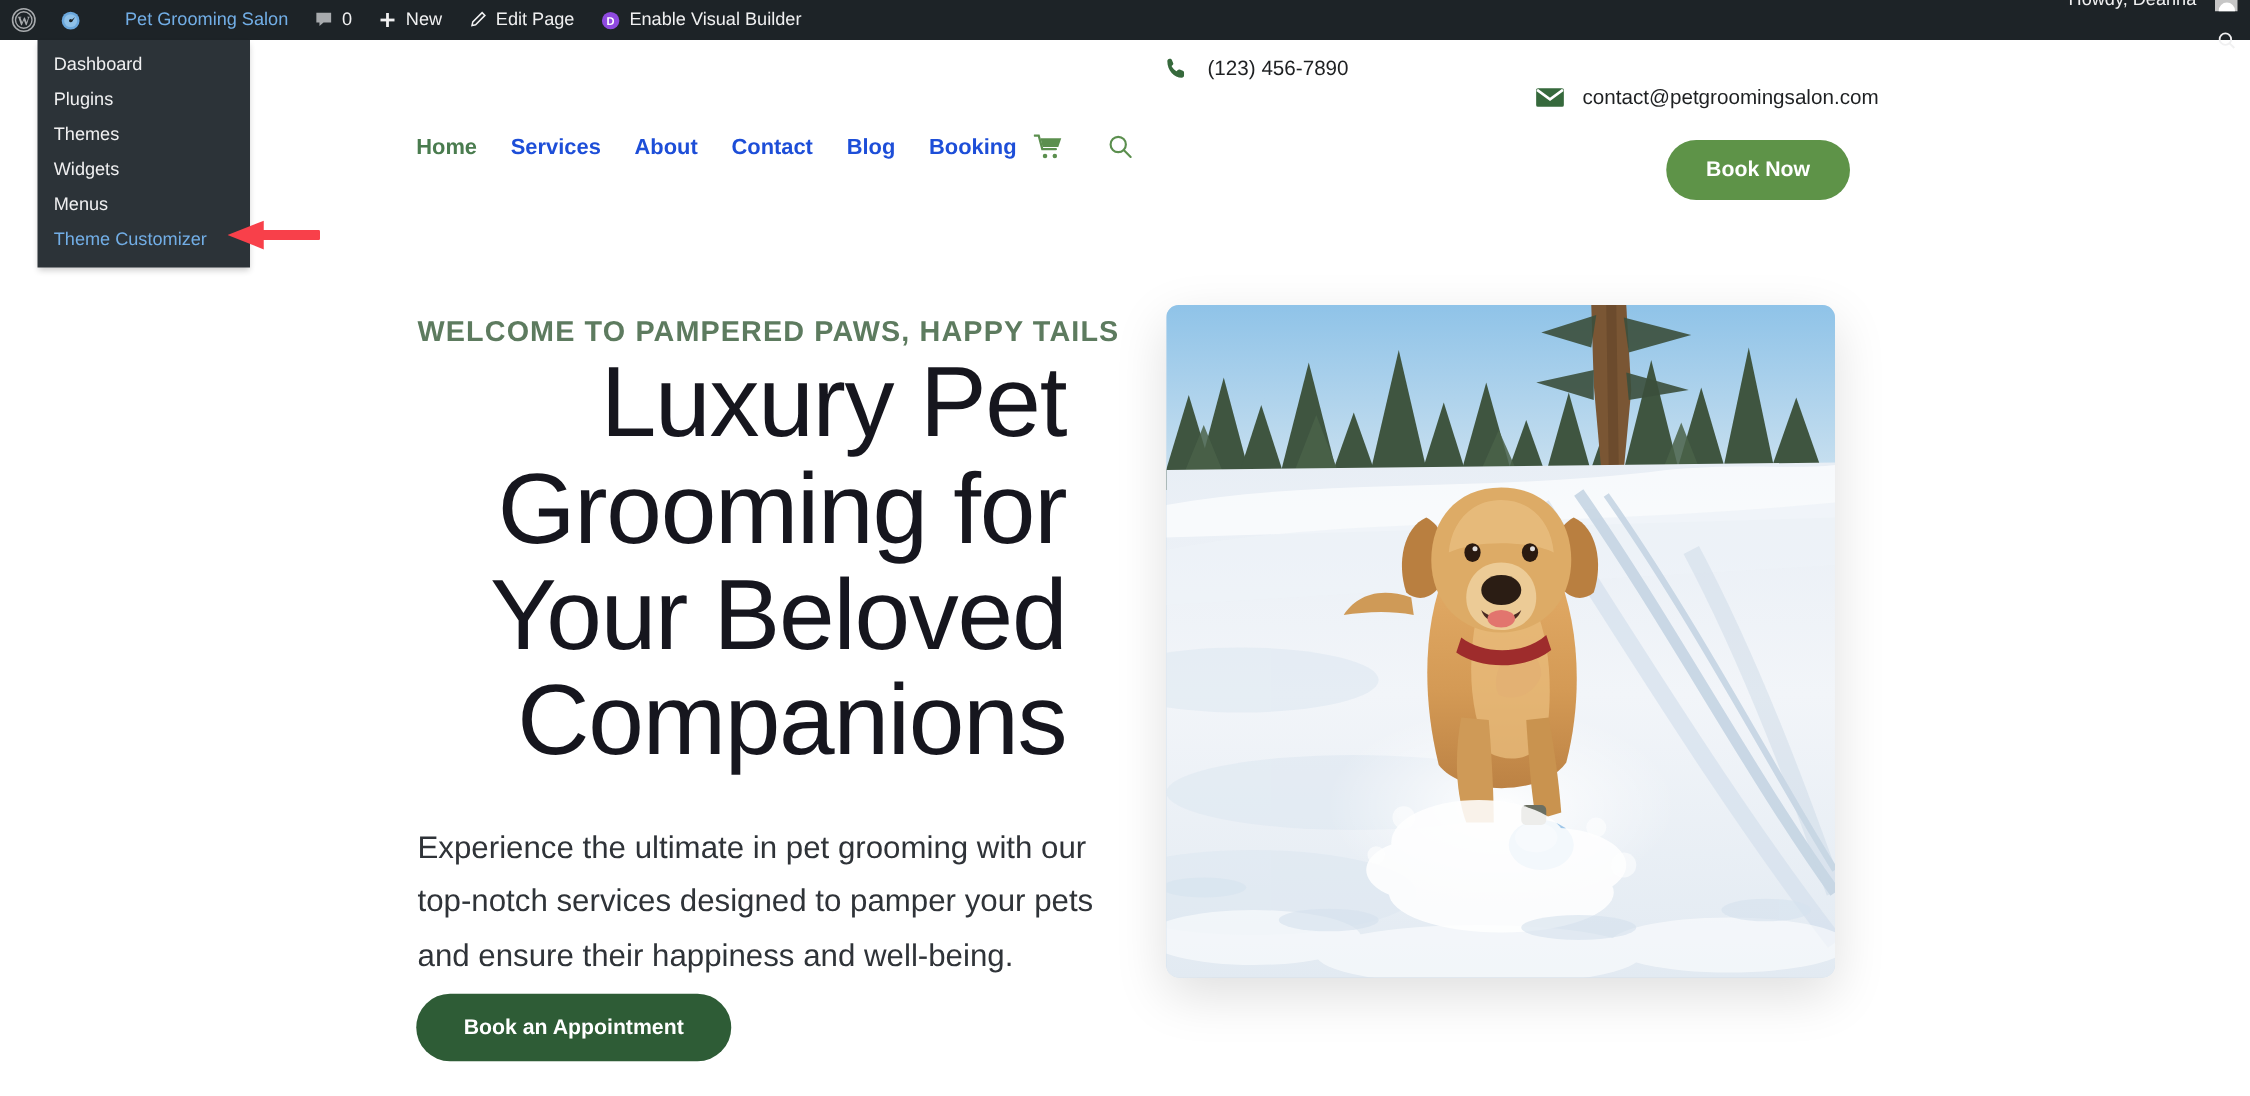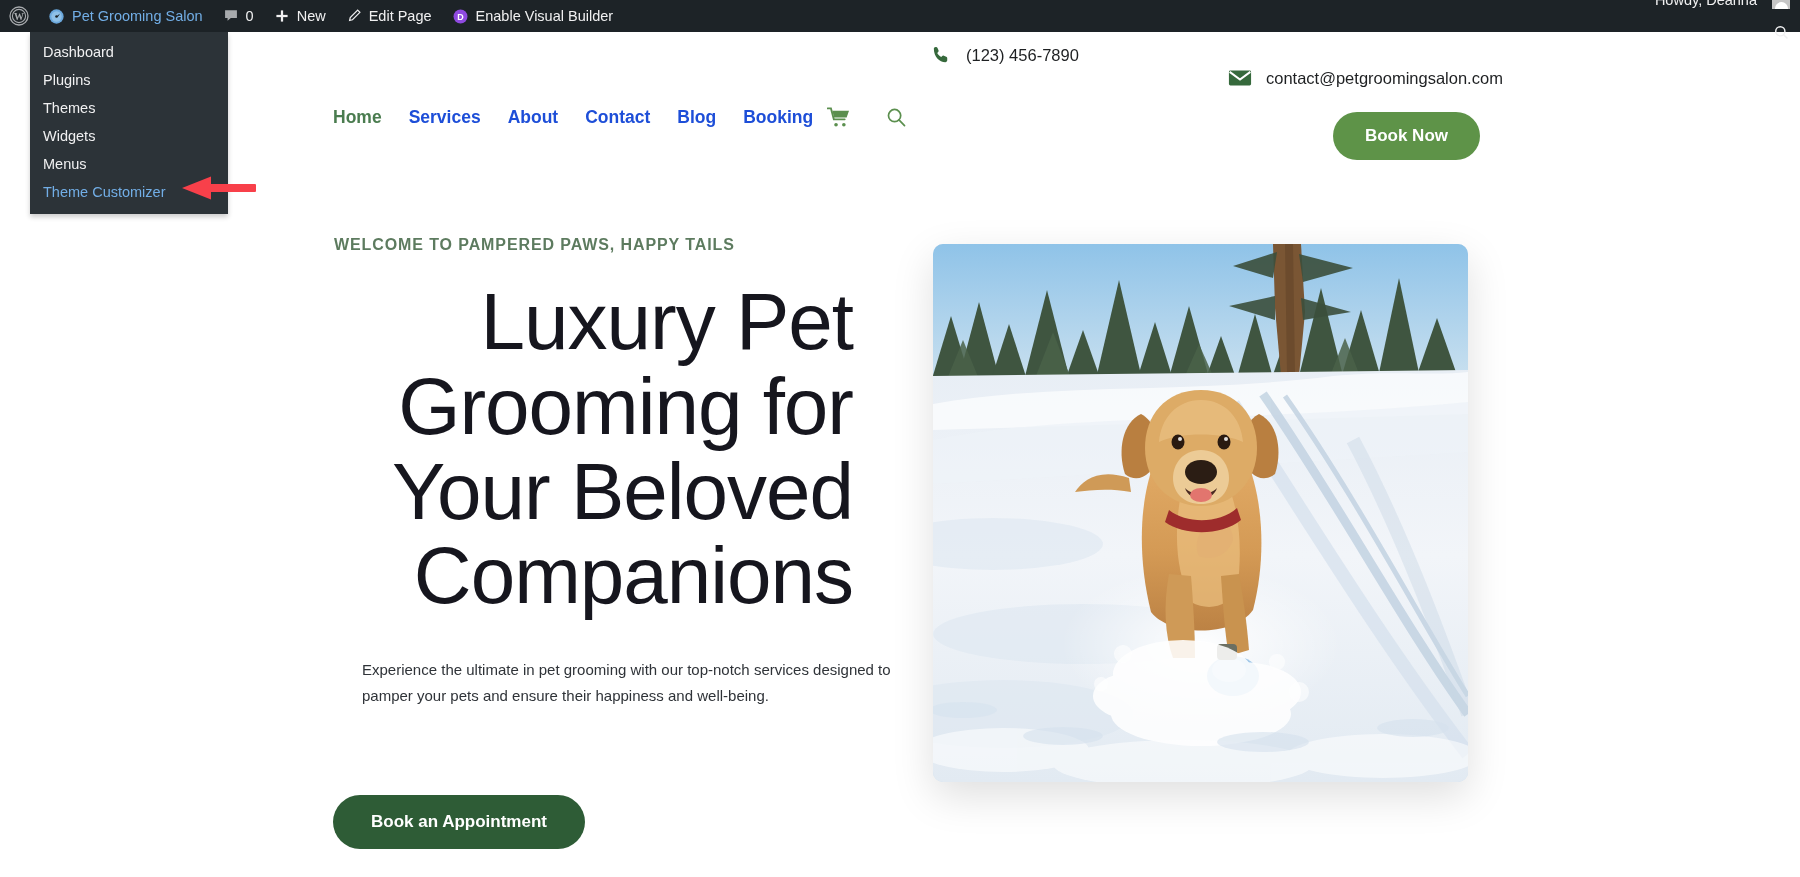--- a/index.html
+++ b/index.html
@@ -23,21 +23,21 @@
   .ab-item {
     height: 32px;
     display: flex; align-items: center;
     gap: 7px;
     padding: 0 10px;
     white-space: nowrap;
     color: #f0f0f1;
   }
   .ab-item.wp-logo { padding: 0 9px 0 9px; }
   .ab-site { color: #72aee6; }
-  .ab-site .ab-label { color: #72aee6; }
+  .ab-site .ab-label { color: #72aee6; margin-left: 28px; }
   .ab-spacer { flex: 1 1 auto; }
   .ab-right { display: flex; align-items: flex-end; flex-direction: column; }
   .ab-count { color: #f0f0f1; }
 
   .wpicon { display: inline-block; line-height: 0; }
 
   .avatar-box {
     width: 18px; height: 18px;
     background: #c6c6c6;
     display: block;
@@ -53,21 +53,21 @@
   .avatar-box::after {
     content: ""; position: absolute;
     width: 13px; height: 8px; border-radius: 7px 7px 0 0;
     background: #fff; left: 2.5px; top: 11px;
   }
 
   
   #admin-dropdown {
     position: absolute;
     top: 32px; left: 30px;
-    width: 198px;
+    width: 170px;
     background: #2c3338;
     z-index: 60;
     padding: 6px 0 8px 0;
     box-shadow: 0 3px 5px rgba(0,0,0,0.2);
   }
   .dd-item {
     display: block;
     padding: 5px 0 5px 13px;
     font-size: 14.5px;
     color: #f0f0f1;
@@ -124,43 +124,42 @@
     font-size: 17px; font-weight: bold;
     font-family: "Liberation Sans", sans-serif;
     cursor: pointer;
     white-space: nowrap;
   }
 
   
   #hero { position: absolute; top: 150px; left: 0; width: 1800px; height: 727px; }
 
   #hero-eyebrow {
-    position: absolute; left: 334px; top: 86px;
-    font-size: 16px; font-weight: bold;
+    position: absolute; left: 334px; top: 102px;
+    font-size: 23px; font-weight: bold;
     letter-spacing: 0.9px;
     color: #5d7b5f;
     white-space: nowrap;
   }
   #hero-title {
     position: absolute; left: 333px; top: 130px;
     width: 520px;
     font-size: 80px;
     line-height: 1.06;
     font-weight: normal;
     color: #16161e;
     letter-spacing: -1px;
     text-align: right;
   }
   #hero-paragraph {
     position: absolute; left: 334px; top: 507px;
     width: 545px;
-    font-size: 15px;
+    font-size: 25px;
     line-height: 1.73;
     color: #2f3338;
-    margin-left: 28px;
   }
   #book-appt-btn {
     position: absolute; left: 333px; top: 645px;
     background: #2e5c36;
     color: #ffffff;
     border: none;
     border-radius: 40px;
     padding: 17px 38px;
     font-size: 17px; font-weight: bold;
     font-family: "Liberation Sans", sans-serif;

